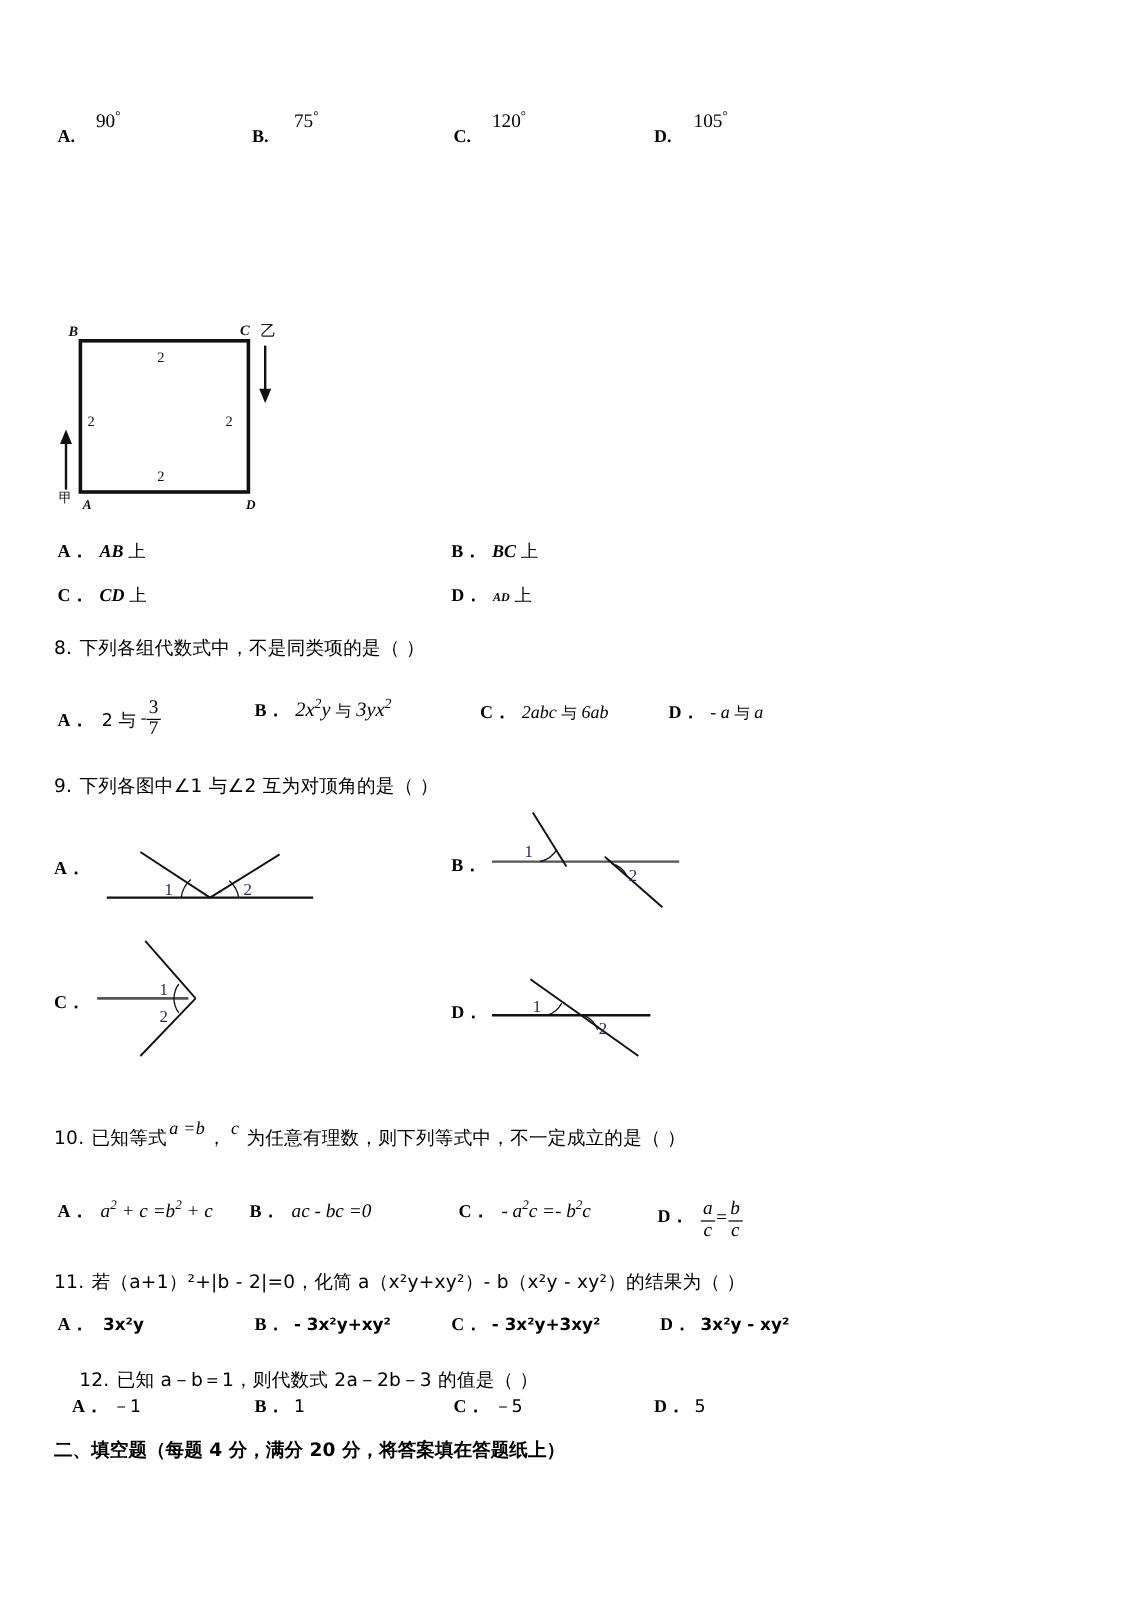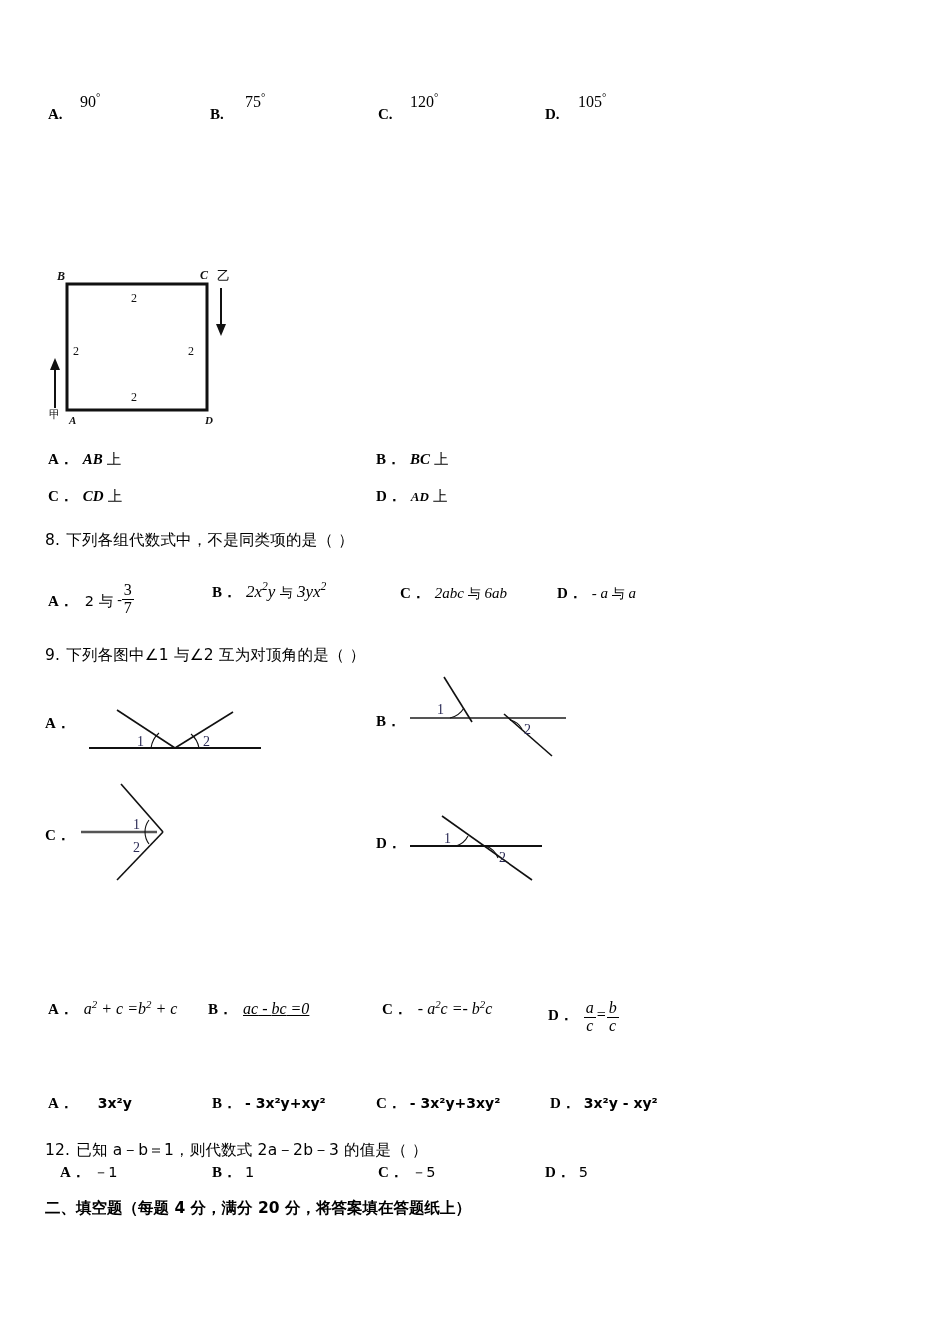--- a/index.html
+++ b/index.html
@@ -126,21 +126,21 @@
       <span class="serif-i" style="font-weight:bold; font-size:15px; margin-left:5px;">BC</span>
       <span style="font-family:'DejaVu Sans',sans-serif; font-size:14.5px;">上</span>
     </span>
     <span style="position:absolute; left:48px; top:487px;">
       <span class="opt-label">C．</span>
       <span class="serif-i" style="font-weight:bold; font-size:15px; margin-left:5px;">CD</span>
       <span style="font-family:'DejaVu Sans',sans-serif; font-size:14.5px;">上</span>
     </span>
     <span style="position:absolute; left:376px; top:487px;">
       <span class="opt-label">D．</span>
-      <span class="serif-i" style="font-weight:bold; font-size:13px; margin-left:5px;">AD</span>
+      <span class="serif-i" style="font-weight:bold; font-size:10px; margin-left:5px;">AD</span>
       <span style="font-family:'DejaVu Sans',sans-serif; font-size:14.5px;">上</span>
     </span>
   </div>
 
   <div class="qtext" style="position:absolute; left:45px; top:520px; width:700px;">
     <span style="margin-right:6px;">8.</span><span>下列各组代数式中，不是同类项的是（  ）</span>
   </div>
 
   <div>
 
@@ -213,62 +213,70 @@
     <svg width="200" height="96" viewBox="0 0 200 96" style="position:absolute; left:30px; top:0px;">
       <line x1="4" y1="50" x2="136" y2="50" stroke="#111" stroke-width="2"></line>
       <line x1="36" y1="20" x2="126" y2="84" stroke="#111" stroke-width="1.6"></line>
       <path d="M50,50 A20,20 0 0,0 62,40" fill="none" stroke="#111" stroke-width="1.1"></path>
       <path d="M80,50 A20,20 0 0,1 92,62" fill="none" stroke="#111" stroke-width="1.1"></path>
       <text x="38" y="47" font-family="Liberation Serif, serif" font-size="14" fill="#2a2a55">1</text>
       <text x="93" y="66" font-family="Liberation Serif, serif" font-size="14" fill="#2a2a55">2</text>
     </svg>
   </div>
 
+  <div style="position:absolute; left:45px; top:928px; width:760px;">
+    <span class="qtext" style="line-height:26px;">
+      <span style="margin-right:6px;">10.</span><span>已知等式</span><span class="serif-i" style="font-size:15px; vertical-align:8px; margin:0 2px;">a =b</span><span>，</span><span class="serif-i" style="font-size:15px; vertical-align:8px; margin:0 6px 0 4px;">c</span><span>为任意有理数，则下列等式中，不一定成立的是（  ）</span>
+    </span>
+  </div>
 
   <div>
     <span style="position:absolute; left:48px; top:1000px;">
       <span class="opt-label">A．</span>
       <span class="serif-i" style="font-size:16px; margin-left:6px;"><i>a</i><sup>2</sup> + <i>c</i> =<i>b</i><sup>2</sup> + <i>c</i></span>
     </span>
     <span style="position:absolute; left:208px; top:1000px;">
       <span class="opt-label">B．</span>
-      <span class="serif-i" style="font-size:16px; margin-left:6px;text-decoration:underline;"><i>ac</i> - <i>bc</i> =0</span>
+      <span class="serif-i" style="font-size:16px; margin-left:6px;"><i>ac</i> - <i>bc</i> =0</span>
     </span>
     <span style="position:absolute; left:382px; top:1000px;">
       <span class="opt-label">C．</span>
       <span class="serif-i" style="font-size:16px; margin-left:6px;">- <i>a</i><sup>2</sup><i>c</i> =- <i>b</i><sup>2</sup><i>c</i></span>
     </span>
     <span style="position:absolute; left:548px; top:1000px;">
       <span class="opt-label" style="vertical-align:4px;">D．</span>
       <span style="margin-left:6px;"><span class="frac"><span class="num">a</span><span class="den">c</span></span><span class="serif-i" style="font-size:16px; vertical-align:4px;">=</span><span class="frac"><span class="num">b</span><span class="den">c</span></span></span>
     </span>
   </div>
 
+  <div class="qtext" style="position:absolute; left:45px; top:1056px; width:800px; line-height:24px;">
+    <span style="margin-right:6px;">11.</span><span>若（a+1）²+|b - 2|=0，化简 a（x²y+xy²）- b（x²y - xy²）的结果为（  ）</span>
+  </div>
 
   <div>
     <span style="position:absolute; left:48px; top:1094px;">
       <span class="opt-label">A．</span>
-      <span style="font-family:'DejaVu Sans',sans-serif; font-size:14px; font-weight:bold; margin-left:20px;">3x²y</span>
+      <span style="font-family:'DejaVu Sans',sans-serif; font-size:14px; font-weight:bold; margin-left:8px;">3x²y</span>
     </span>
     <span style="position:absolute; left:212px; top:1094px;">
       <span class="opt-label">B．</span>
       <span style="font-family:'DejaVu Sans',sans-serif; font-size:14px; font-weight:bold; margin-left:4px;">- 3x²y+xy²</span>
     </span>
     <span style="position:absolute; left:376px; top:1094px;">
       <span class="opt-label">C．</span>
       <span style="font-family:'DejaVu Sans',sans-serif; font-size:14px; font-weight:bold; margin-left:4px;">- 3x²y+3xy²</span>
     </span>
     <span style="position:absolute; left:550px; top:1094px;">
       <span class="opt-label">D．</span>
       <span style="font-family:'DejaVu Sans',sans-serif; font-size:14px; font-weight:bold; margin-left:4px;">3x²y - xy²</span>
     </span>
   </div>
 
   <div class="qtext" style="position:absolute; left:45px; top:1130px; width:700px;">
-    <span style="margin-right:6px;">12.</span><span>已知 a－b＝1，则代数式 2a－2b－3 的值是（ ）</span>
+    <span style="margin-right:6px;margin-left:21px;">12.</span><span>已知 a－b＝1，则代数式 2a－2b－3 的值是（ ）</span>
   </div>
 
   <div>
     <span style="position:absolute; left:48px; top:1163px;margin-left:12px;">
       <span class="opt-label">A．</span>
       <span style="font-family:'DejaVu Sans',sans-serif; font-size:14.5px; margin-left:4px;">－1</span>
     </span>
     <span style="position:absolute; left:212px; top:1163px;">
       <span class="opt-label">B．</span>
       <span style="font-family:'DejaVu Sans',sans-serif; font-size:14.5px; margin-left:4px;">1</span>

